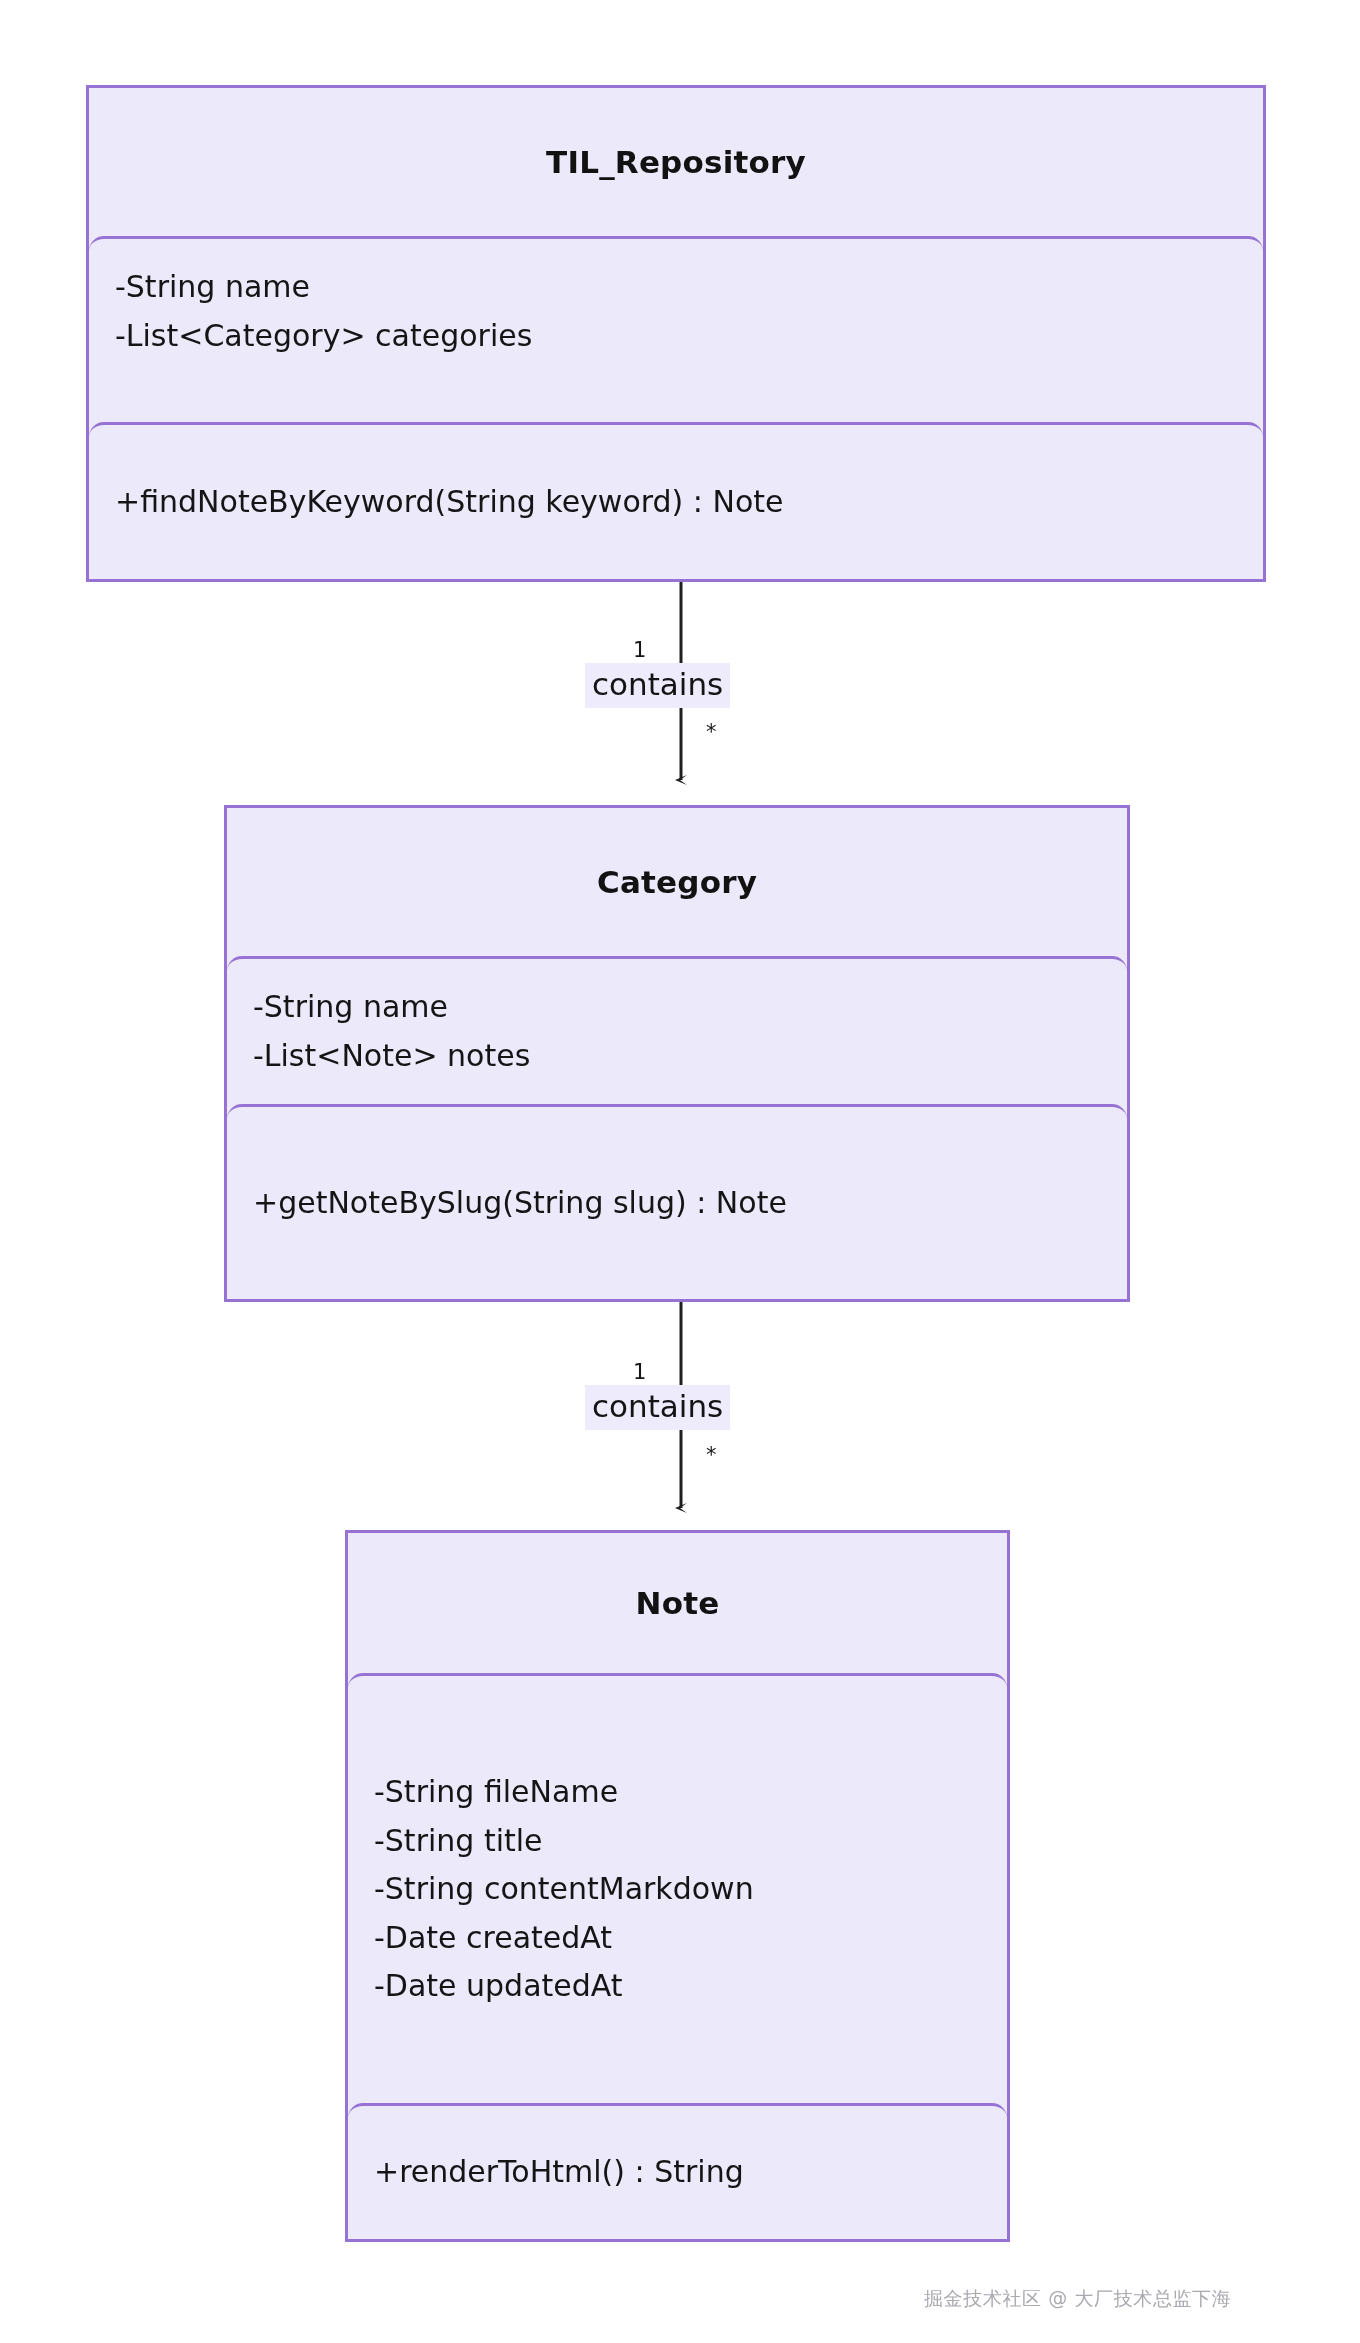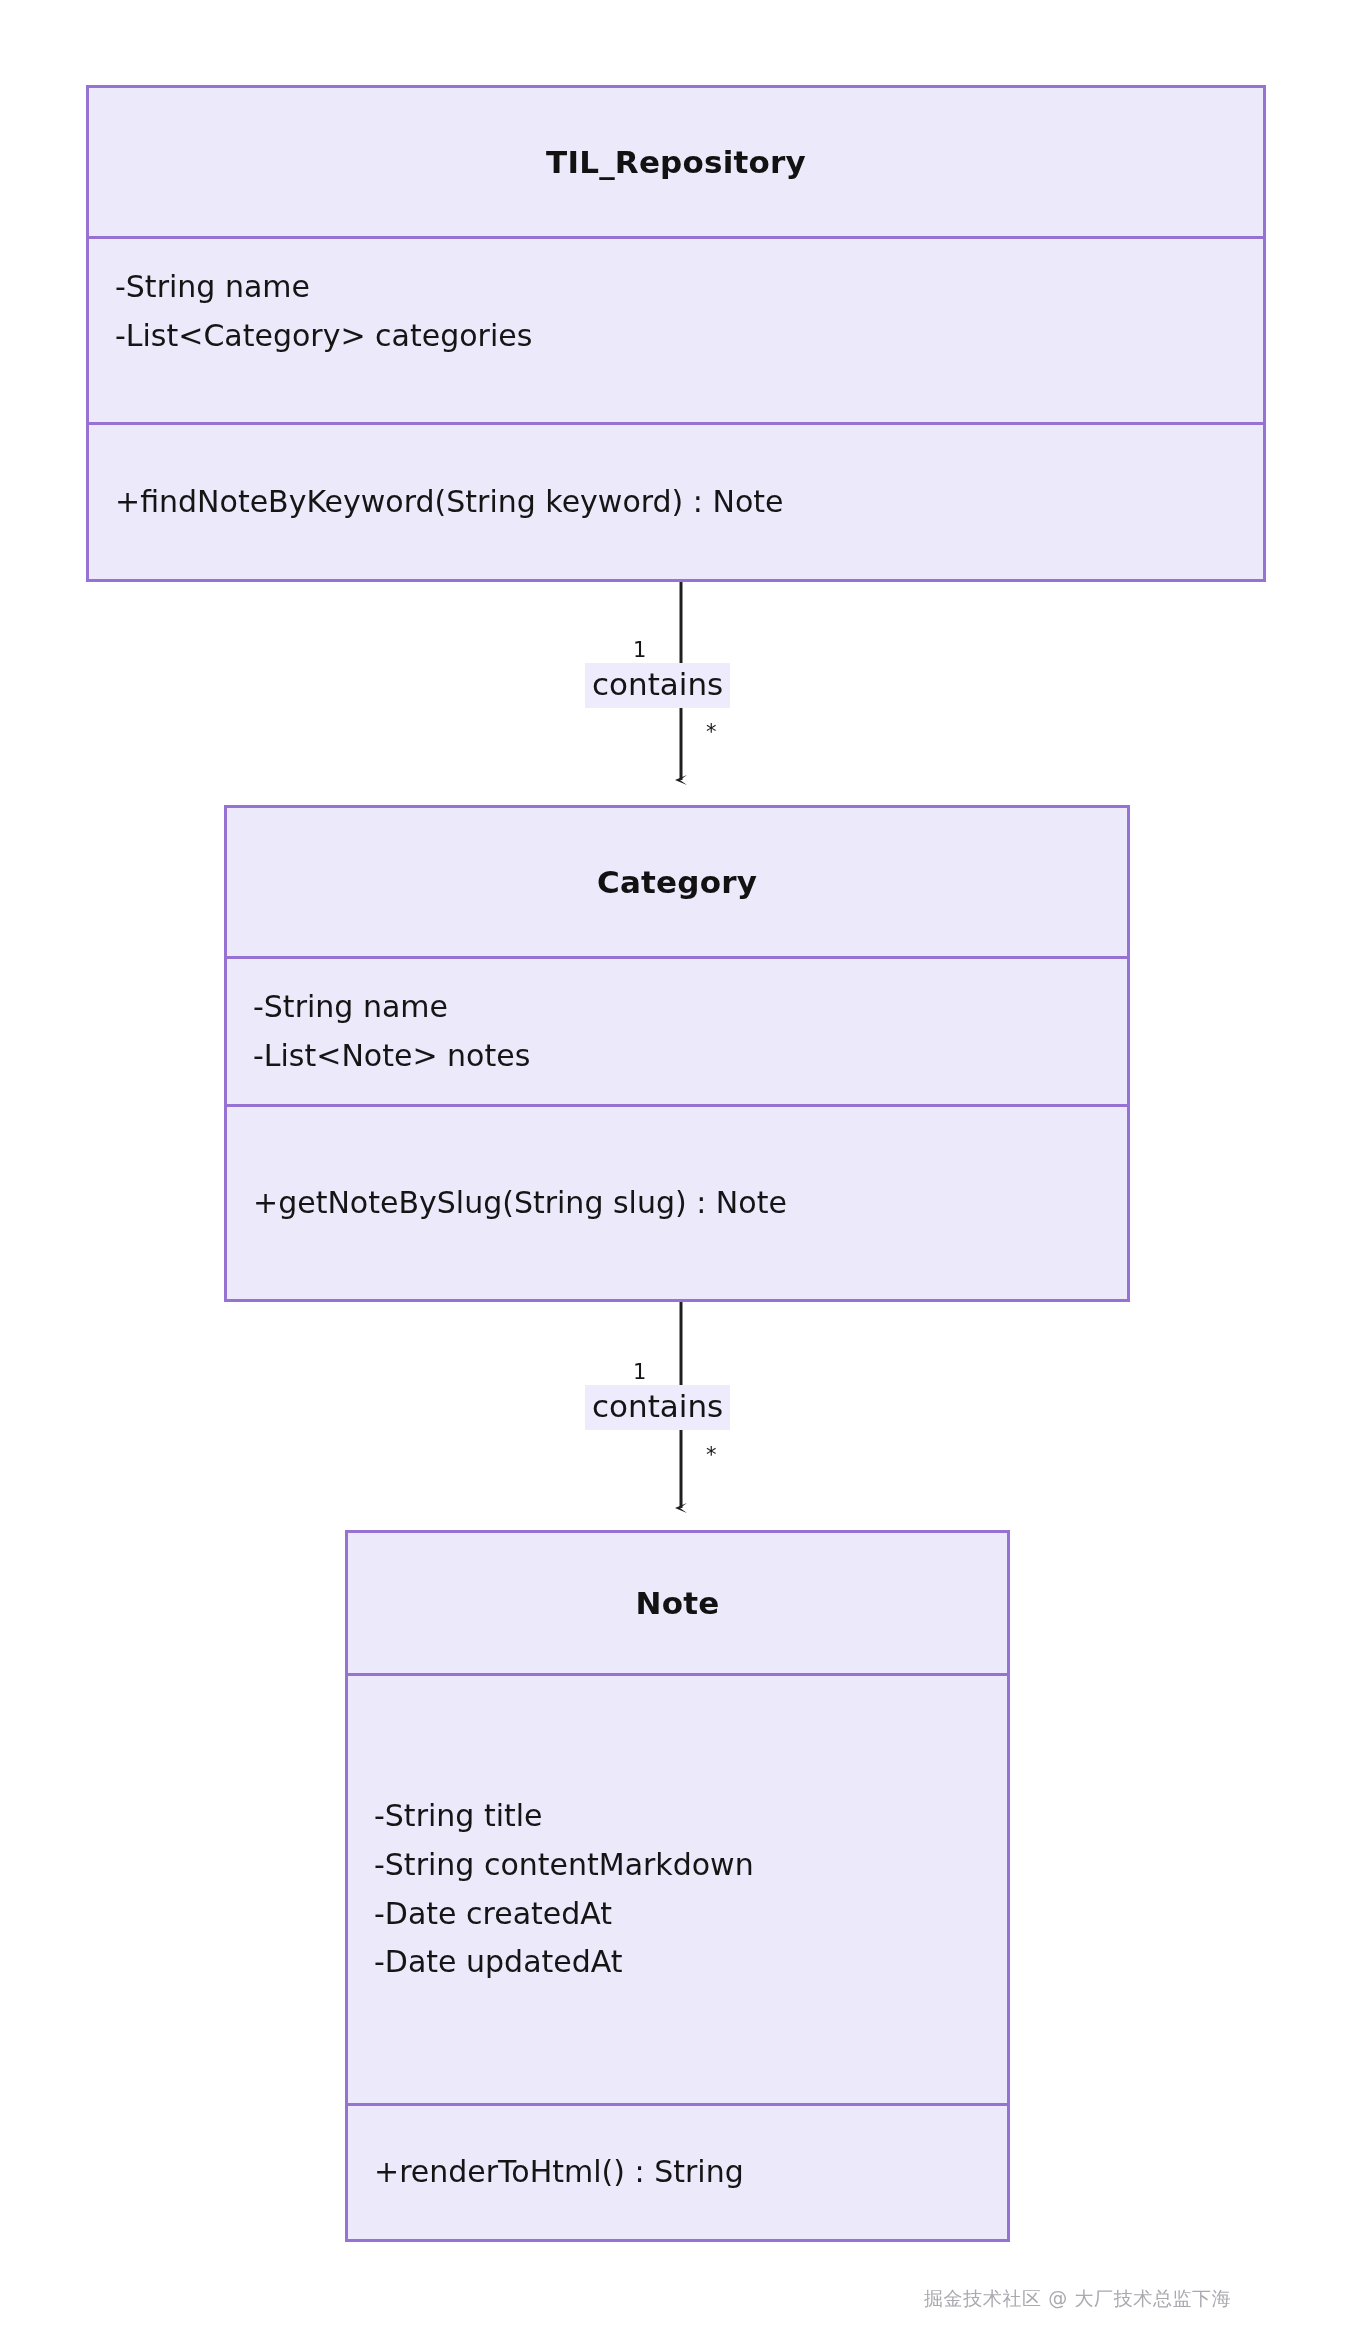--- a/index.html
+++ b/index.html
@@ -30,20 +30,21 @@
     background: #ece9fb;
     border: 3px solid #9673d3;
     display: flex;
     flex-direction: column;
   }
   .uml-section {
     box-sizing: border-box;
     display: flex;
     flex-direction: column;
     justify-content: center;
+    border-radius: 15px;
   }
   .uml-section.divided {
     border-top: 3px solid #9673d3;
   }
   .uml-title {
     text-align: center;
     font-weight: bold;
     font-size: 31px;
     letter-spacing: 0.2px;
     color: #121212;
@@ -151,20 +152,21 @@
   </div>
   <div class="mult" style="left:706px; top:1445px;">
     <span>*</span>
   </div>
 
   <div class="uml-class" style="left:345px; top:1530px; width:665px; height:712px;">
     <div class="uml-section" style="height:140px;">
       <div class="uml-title">Note</div>
     </div>
     <div class="uml-section divided" style="height:430px; padding:0 0 0 26px;">
+      <div class="uml-row">-String fileName</div>
       <div class="uml-row">-String title</div>
       <div class="uml-row">-String contentMarkdown</div>
       <div class="uml-row">-Date createdAt</div>
       <div class="uml-row">-Date updatedAt</div>
     </div>
     <div class="uml-section divided" style="flex:1 1 auto; padding:0 0 0 26px;">
       <div class="uml-row">+renderToHtml() : String</div>
     </div>
   </div>
 

